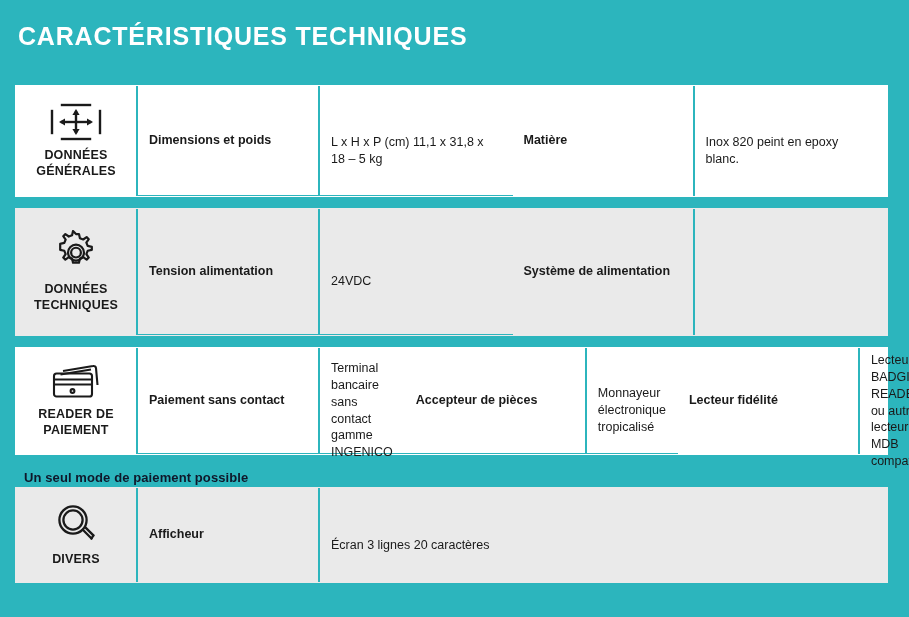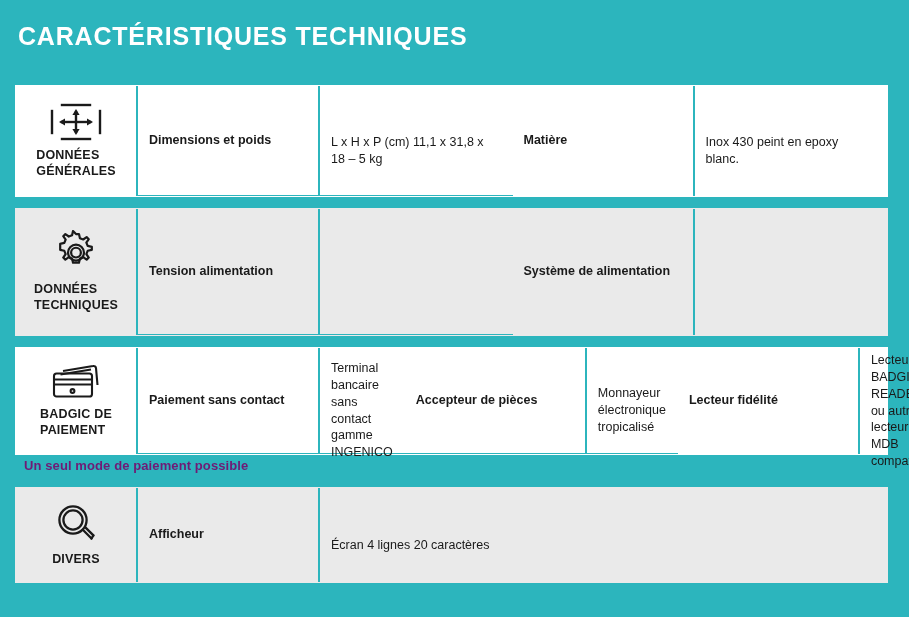--- a/index.html
+++ b/index.html
@@ -64,20 +64,21 @@
   }
   .cat-icon {
     display: block;
     margin-bottom: 6px;
     line-height: 0;
   }
   .cat-label {
     font-size: 12.5px;
     font-weight: bold;
     color: #1a1a1a;
+    text-align: center;
     line-height: 1.25;
     letter-spacing: 0.2px;
     white-space: pre-line;
   }
 
   
   .rows-wrap {
     flex: 1 1 auto;
     display: flex;
     flex-direction: row;
@@ -110,24 +111,24 @@
     font-size: 12.5px;
     color: #1a1a1a;
     line-height: 1.35;
     margin-top: 20px;
   }
 
   
   .footnote {
     position: absolute;
     left: 24px;
-    top: 458px;
+    top: 470px;
     font-size: 13px;
     font-weight: bold;
-    color: #701a75;
+    color: #0f172a;
     letter-spacing: 0.1px;
     white-space: nowrap;
   }
 
   svg { display: block; }
 </style>
 </head>
 <body>
 
 <div class="page">
@@ -157,21 +158,21 @@
       <span class="cat-label">DONNÉES
 GÉNÉRALES</span>
     </div>
     <div class="rows-wrap">
       <div class="spec-row">
         <div class="row-label">Dimensions et poids</div>
         <div class="row-value">L x H x P (cm) 11,1 x 31,8 x 18  –  5 kg</div>
       </div>
       <div class="spec-row">
         <div class="row-label">Matière</div>
-        <div class="row-value">Inox 430 peint en epoxy blanc.</div>
+        <div class="row-value">Inox 820 peint en epoxy blanc.</div>
       </div>
     </div>
   </div>
 
   <div class="spec-block shaded block-2">
     <div class="cat-cell">
       <span class="cat-icon">
         <svg width="46" height="46" viewBox="0 0 48 48">
           <g fill="none" stroke="#1a1a1a" stroke-width="2.3" stroke-linejoin="round">
             <path d="M24 4.2 l3.1 0 1.0 4.3 3.4 1.4 3.6-2.5 2.2 2.2 -2.5 3.6 1.4 3.4 4.3 1.0 0 3.1 -4.3 1.0 -1.4 3.4 2.5 3.6 -2.2 2.2 -3.6-2.5 -3.4 1.4 -1.0 4.3 -3.1 0 -3.1 0 -1.0-4.3 -3.4-1.4 -3.6 2.5 -2.2-2.2 2.5-3.6 -1.4-3.4 -4.3-1.0 0-3.1 0-3.1 4.3-1.0 1.4-3.4 -2.5-3.6 2.2-2.2 3.6 2.5 3.4-1.4 1.0-4.3 z"></path>
@@ -179,20 +180,21 @@
             <circle cx="24" cy="23.6" r="5.1"></circle>
           </g>
         </svg>
       </span>
       <span class="cat-label">DONNÉES
 TECHNIQUES</span>
     </div>
     <div class="rows-wrap">
       <div class="spec-row">
         <div class="row-label">Tension alimentation</div>
+        <div class="row-value">24VDC</div>
       </div>
       <div class="spec-row">
         <div class="row-label">Système de alimentation</div>
       </div>
     </div>
   </div>
 
   <div class="spec-block block-3">
     <div class="cat-cell">
       <span class="cat-icon">
@@ -200,21 +202,21 @@
           <g fill="none" stroke="#1a1a1a" stroke-width="2.1" stroke-linejoin="round">
             <path d="M13 8 L43 3 a2.5 2.5 0 0 1 3 2.2 L47.5 22"></path>
             <path d="M10.5 11.5 L41 6.5"></path>
             <rect x="4" y="10.5" width="38" height="23" rx="2.6"></rect>
             <line x1="4" y1="16.5" x2="42" y2="16.5"></line>
             <line x1="4" y1="21.5" x2="42" y2="21.5"></line>
             <circle cx="22.5" cy="28" r="1.9"></circle>
           </g>
         </svg>
       </span>
-      <span class="cat-label">BADGIC DE
+      <span class="cat-label">READER DE
 PAIEMENT</span>
     </div>
     <div class="rows-wrap">
       <div class="spec-row">
         <div class="row-label">Paiement sans contact</div>
         <div class="row-value">Terminal bancaire sans contact gamme INGENICO</div>
       </div>
       <div class="spec-row">
         <div class="row-label">Accepteur de pièces</div>
         <div class="row-value">Monnayeur électronique tropicalisé</div>
@@ -239,18 +241,18 @@
             <line x1="31.6" y1="25.6" x2="39.4" y2="33.4"></line>
             <line x1="37.5" y1="36.5" x2="39.4" y2="33.4"></line>
           </g>
         </svg>
       </span>
       <span class="cat-label">DIVERS</span>
     </div>
     <div class="rows-wrap">
       <div class="spec-row">
         <div class="row-label">Afficheur</div>
-        <div class="row-value">Écran 4 lignes 20 caractères</div>
+        <div class="row-value">Écran 3 lignes 20 caractères</div>
       </div>
     </div>
   </div>
 
 </div>
 
 </body></html>

